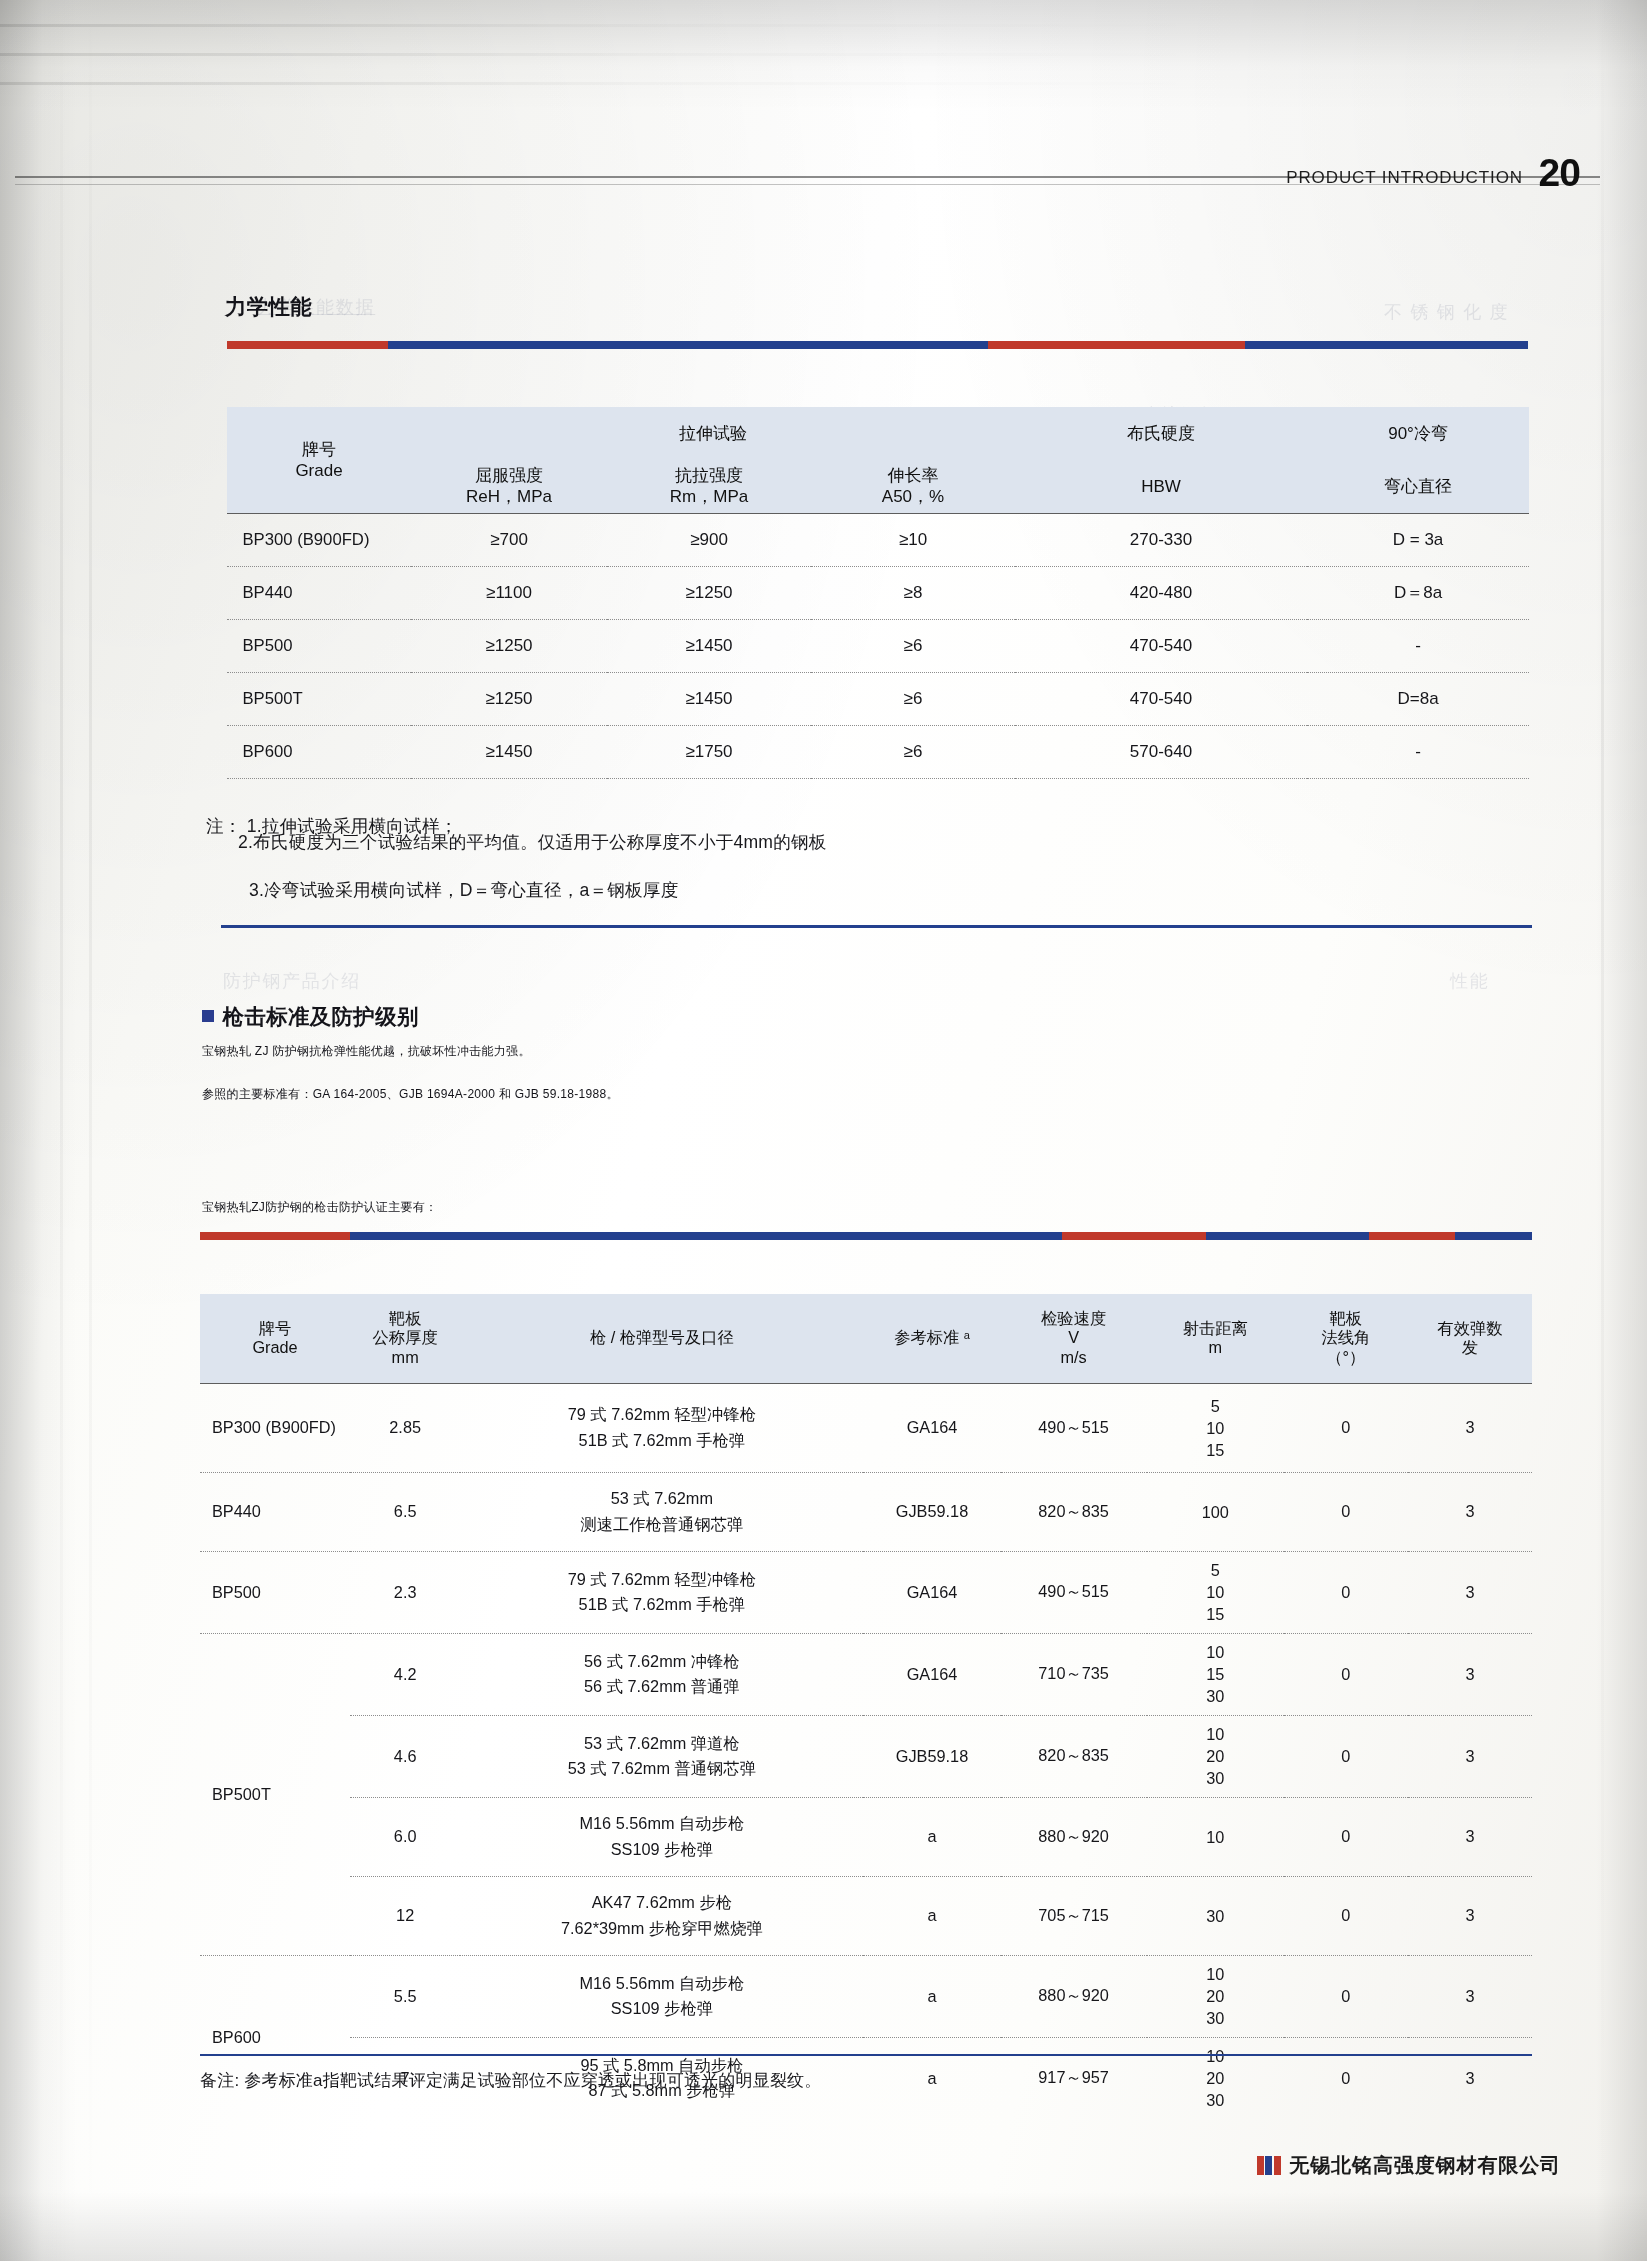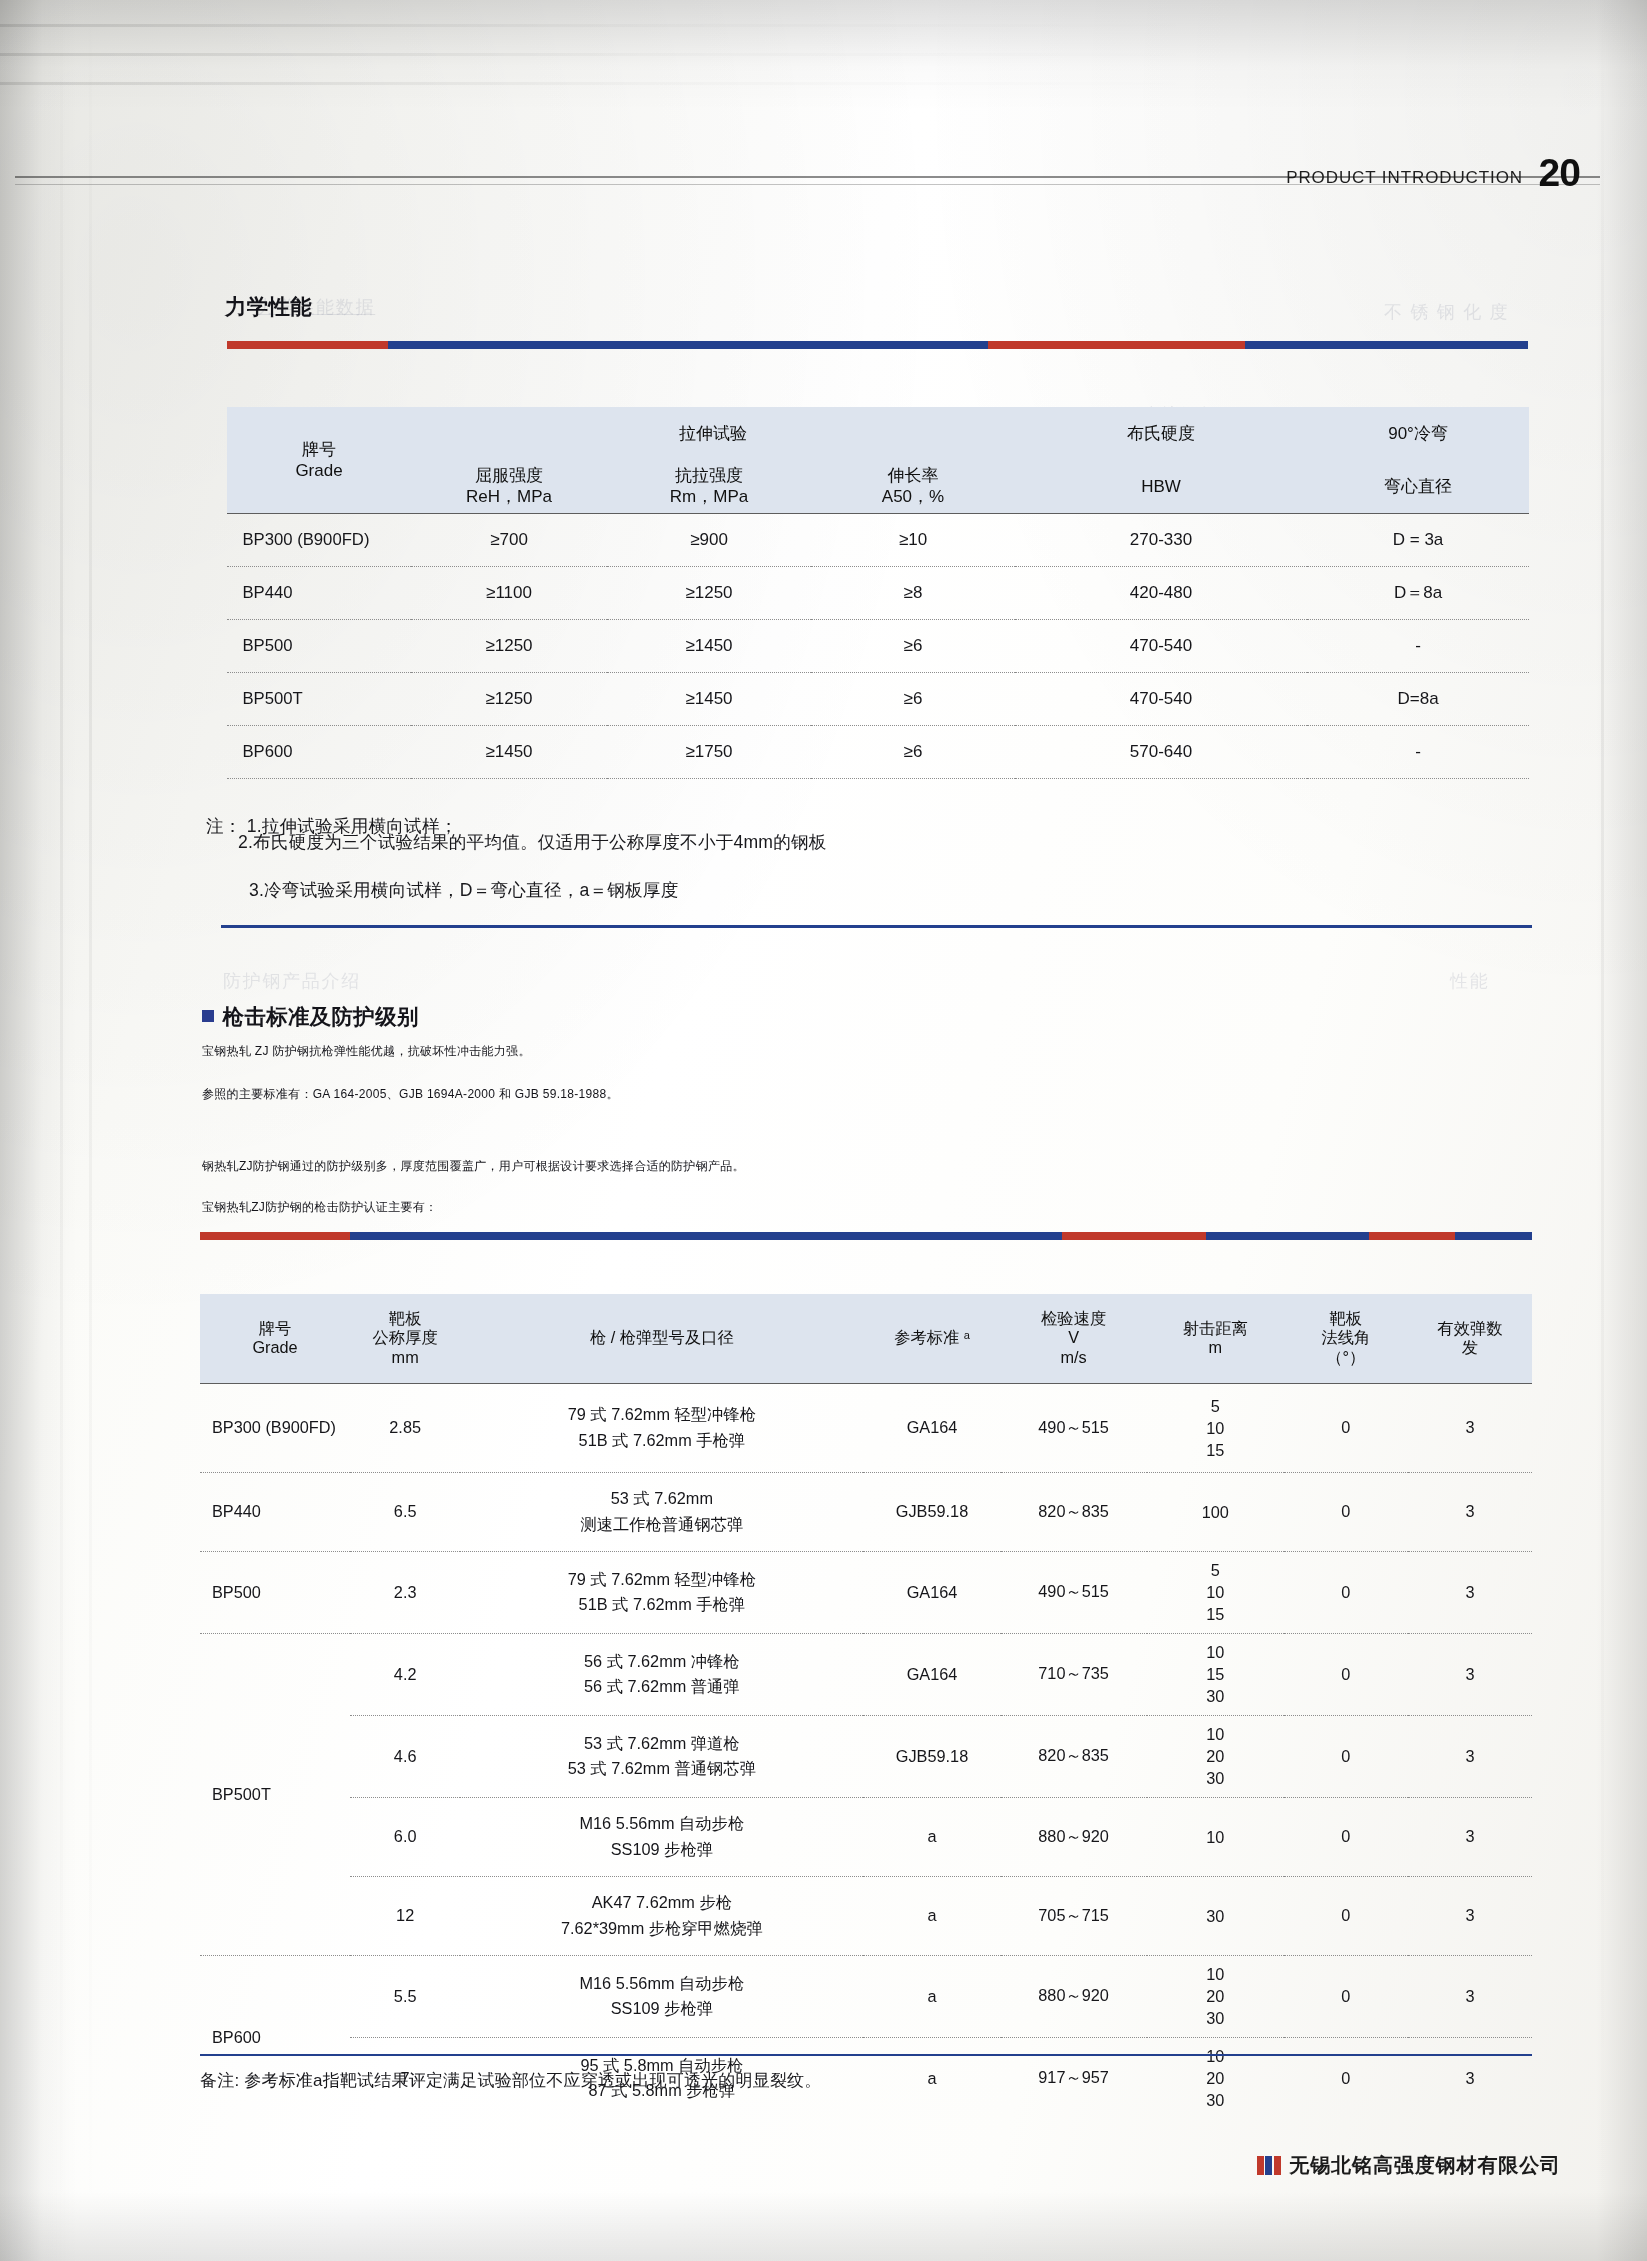--- a/index.html
+++ b/index.html
@@ -262,21 +262,20 @@
   <div class="note" style="left:238px; top:830px;">2.布氏硬度为三个试验结果的平均值。仅适用于公称厚度不小于4mm的钢板</div>
   <div class="note" style="left:249px; top:878px;">3.冷弯试验采用横向试样，D＝弯心直径，a＝钢板厚度</div>
   <div id="mech-underline"></div>
 
   <div class="sec-title" style="left:202px; top:1002px;">
     <span class="sq"></span><span>枪击标准及防护级别</span>
   </div>
 
   <div class="para" style="left:202px; top:1043px;">宝钢热轧 ZJ 防护钢抗枪弹性能优越，抗破坏性冲击能力强。</div>
   <div class="para" style="left:202px; top:1086px;">参照的主要标准有：GA 164-2005、GJB 1694A-2000 和 GJB 59.18-1988。</div>
-  <div class="para" style="left:202px; top:1158px;">钢热轧ZJ防护钢通过的防护级别多，厚度范围覆盖广，用户可根据设计要求选择合适的防护钢产品。</div>
   <div class="para" style="left:202px; top:1199px;">宝钢热轧ZJ防护钢的枪击防护认证主要有：</div>
 
   <div class="barrow" style="left:200px; top:1232px; width:1332px;">
     <i class="bar-red" style="width:150px;"></i>
     <i class="bar-blue" style="width:712px;"></i>
     <i class="bar-red" style="width:144px;"></i>
     <i class="bar-blue" style="width:163px;"></i>
     <i class="bar-red" style="width:86px;"></i>
     <i class="bar-blue" style="width:77px;"></i>
   </div>

